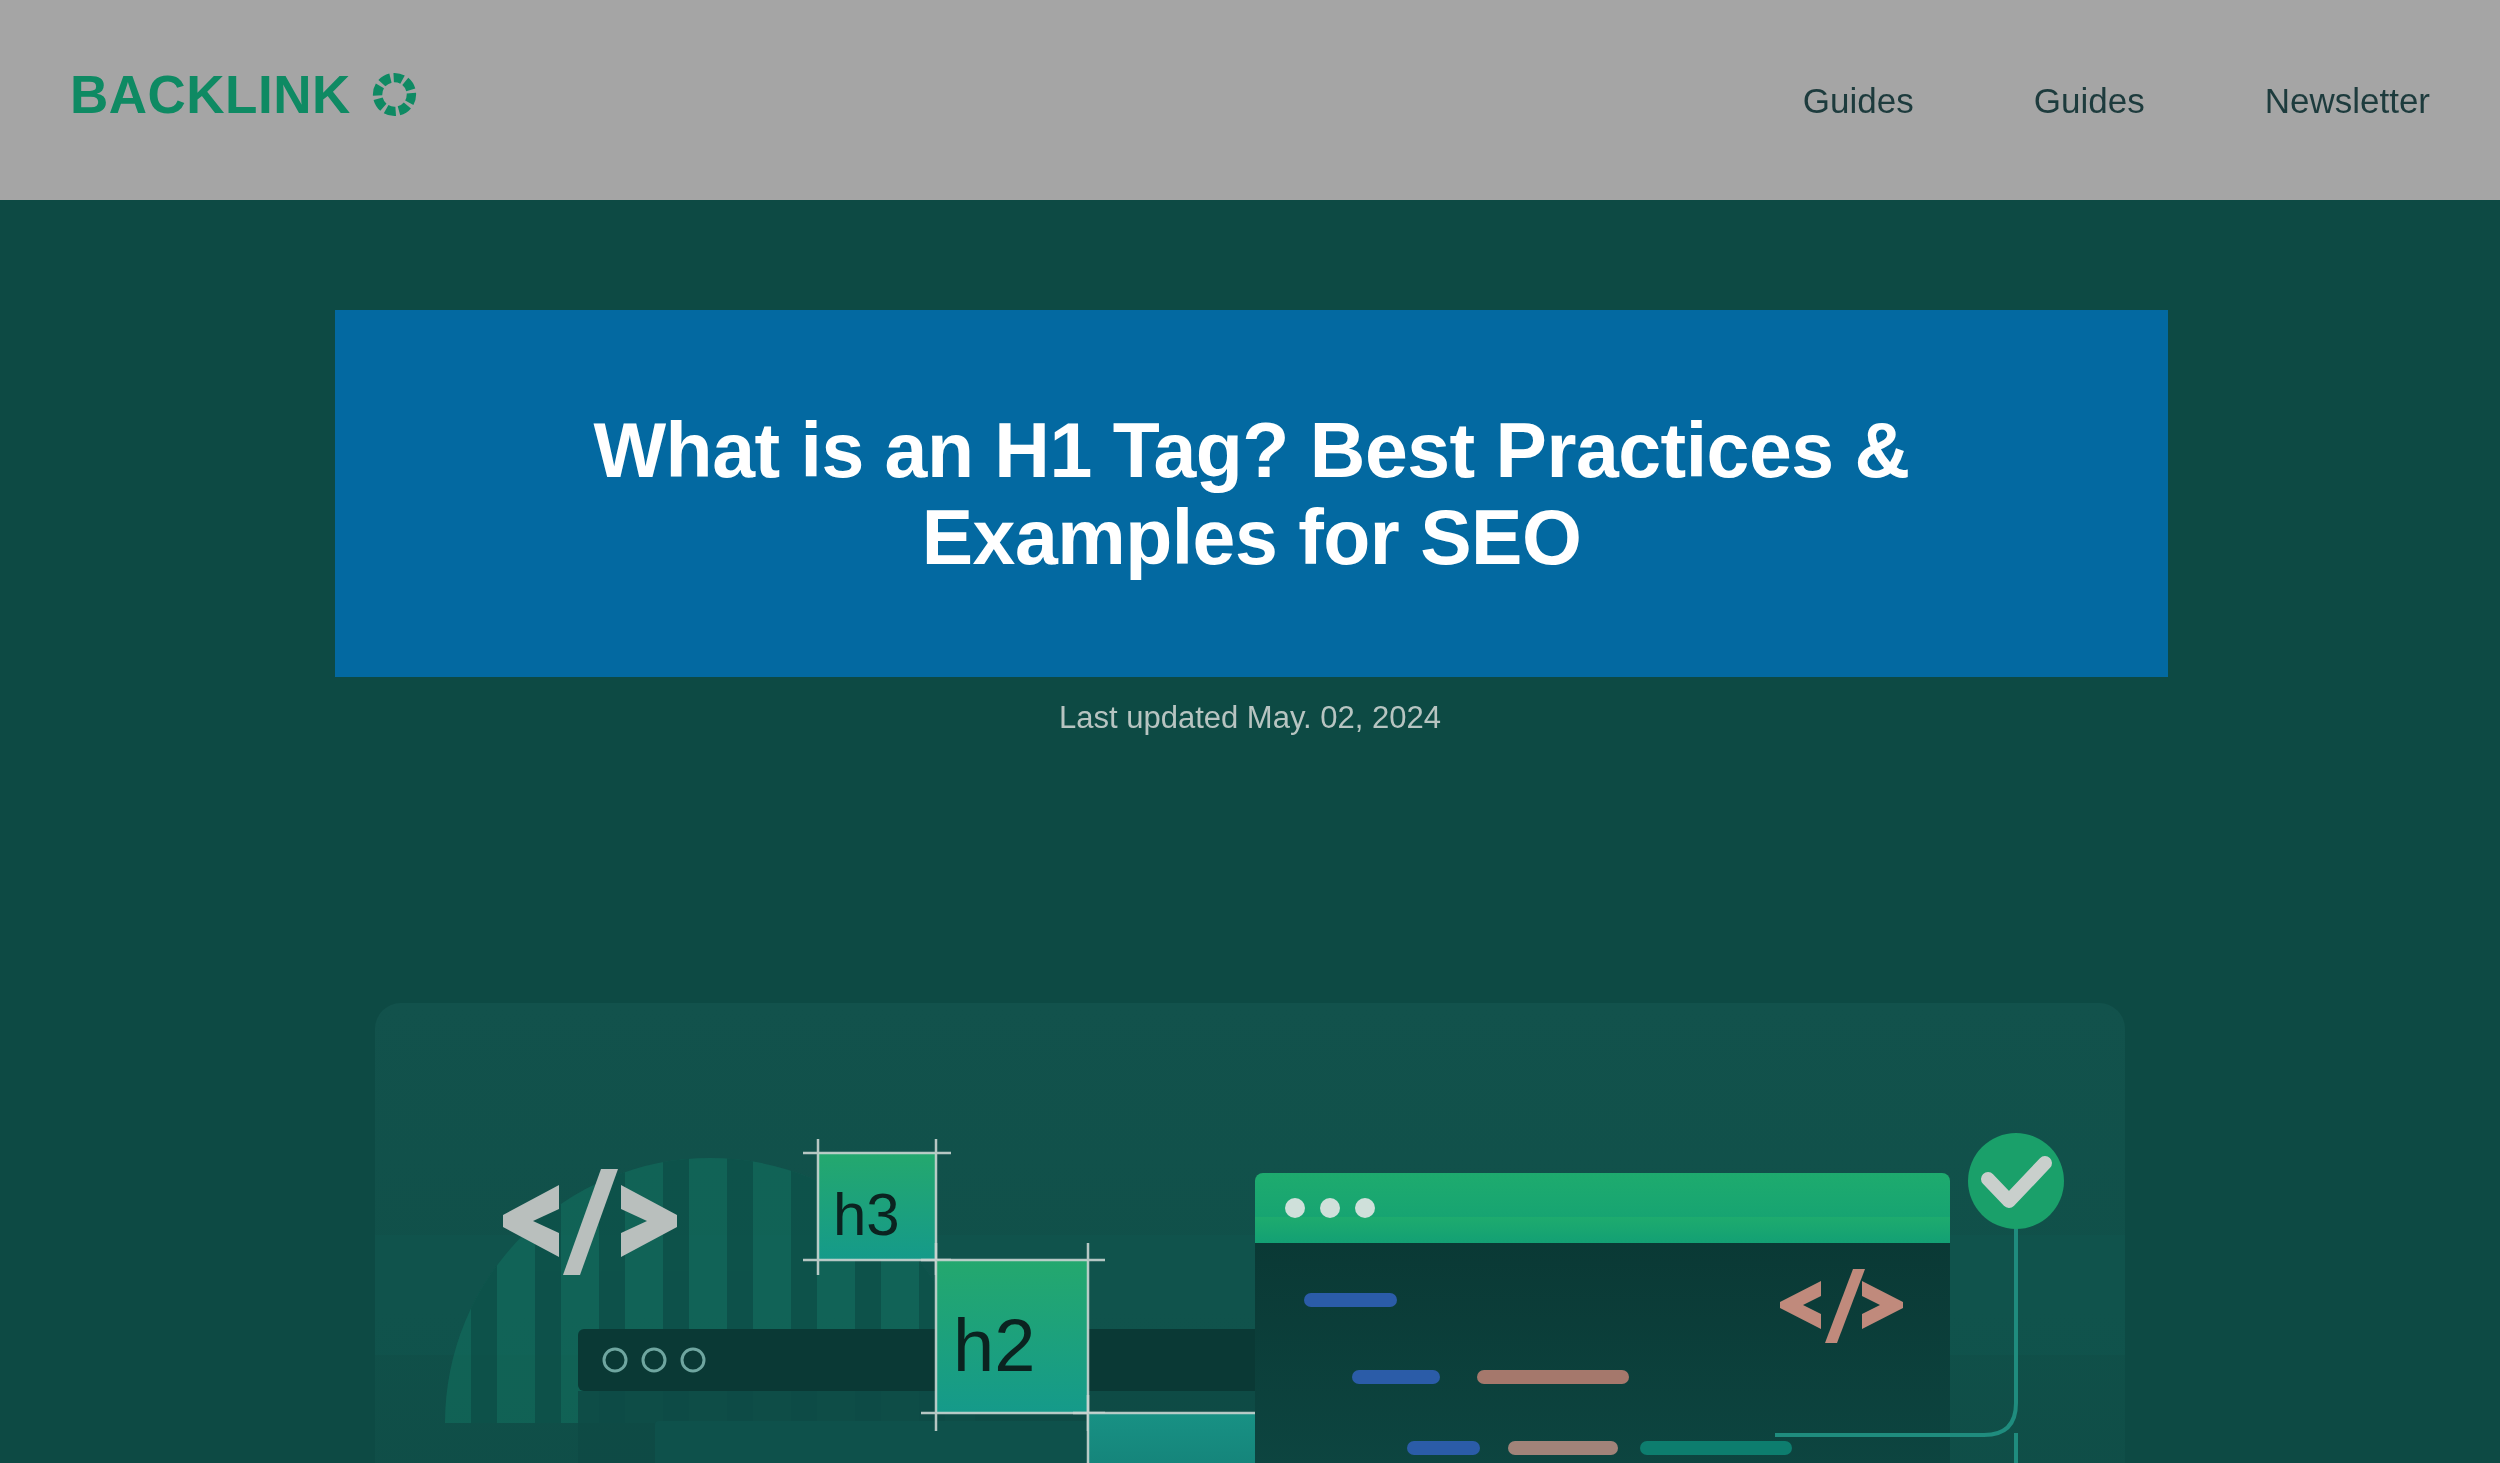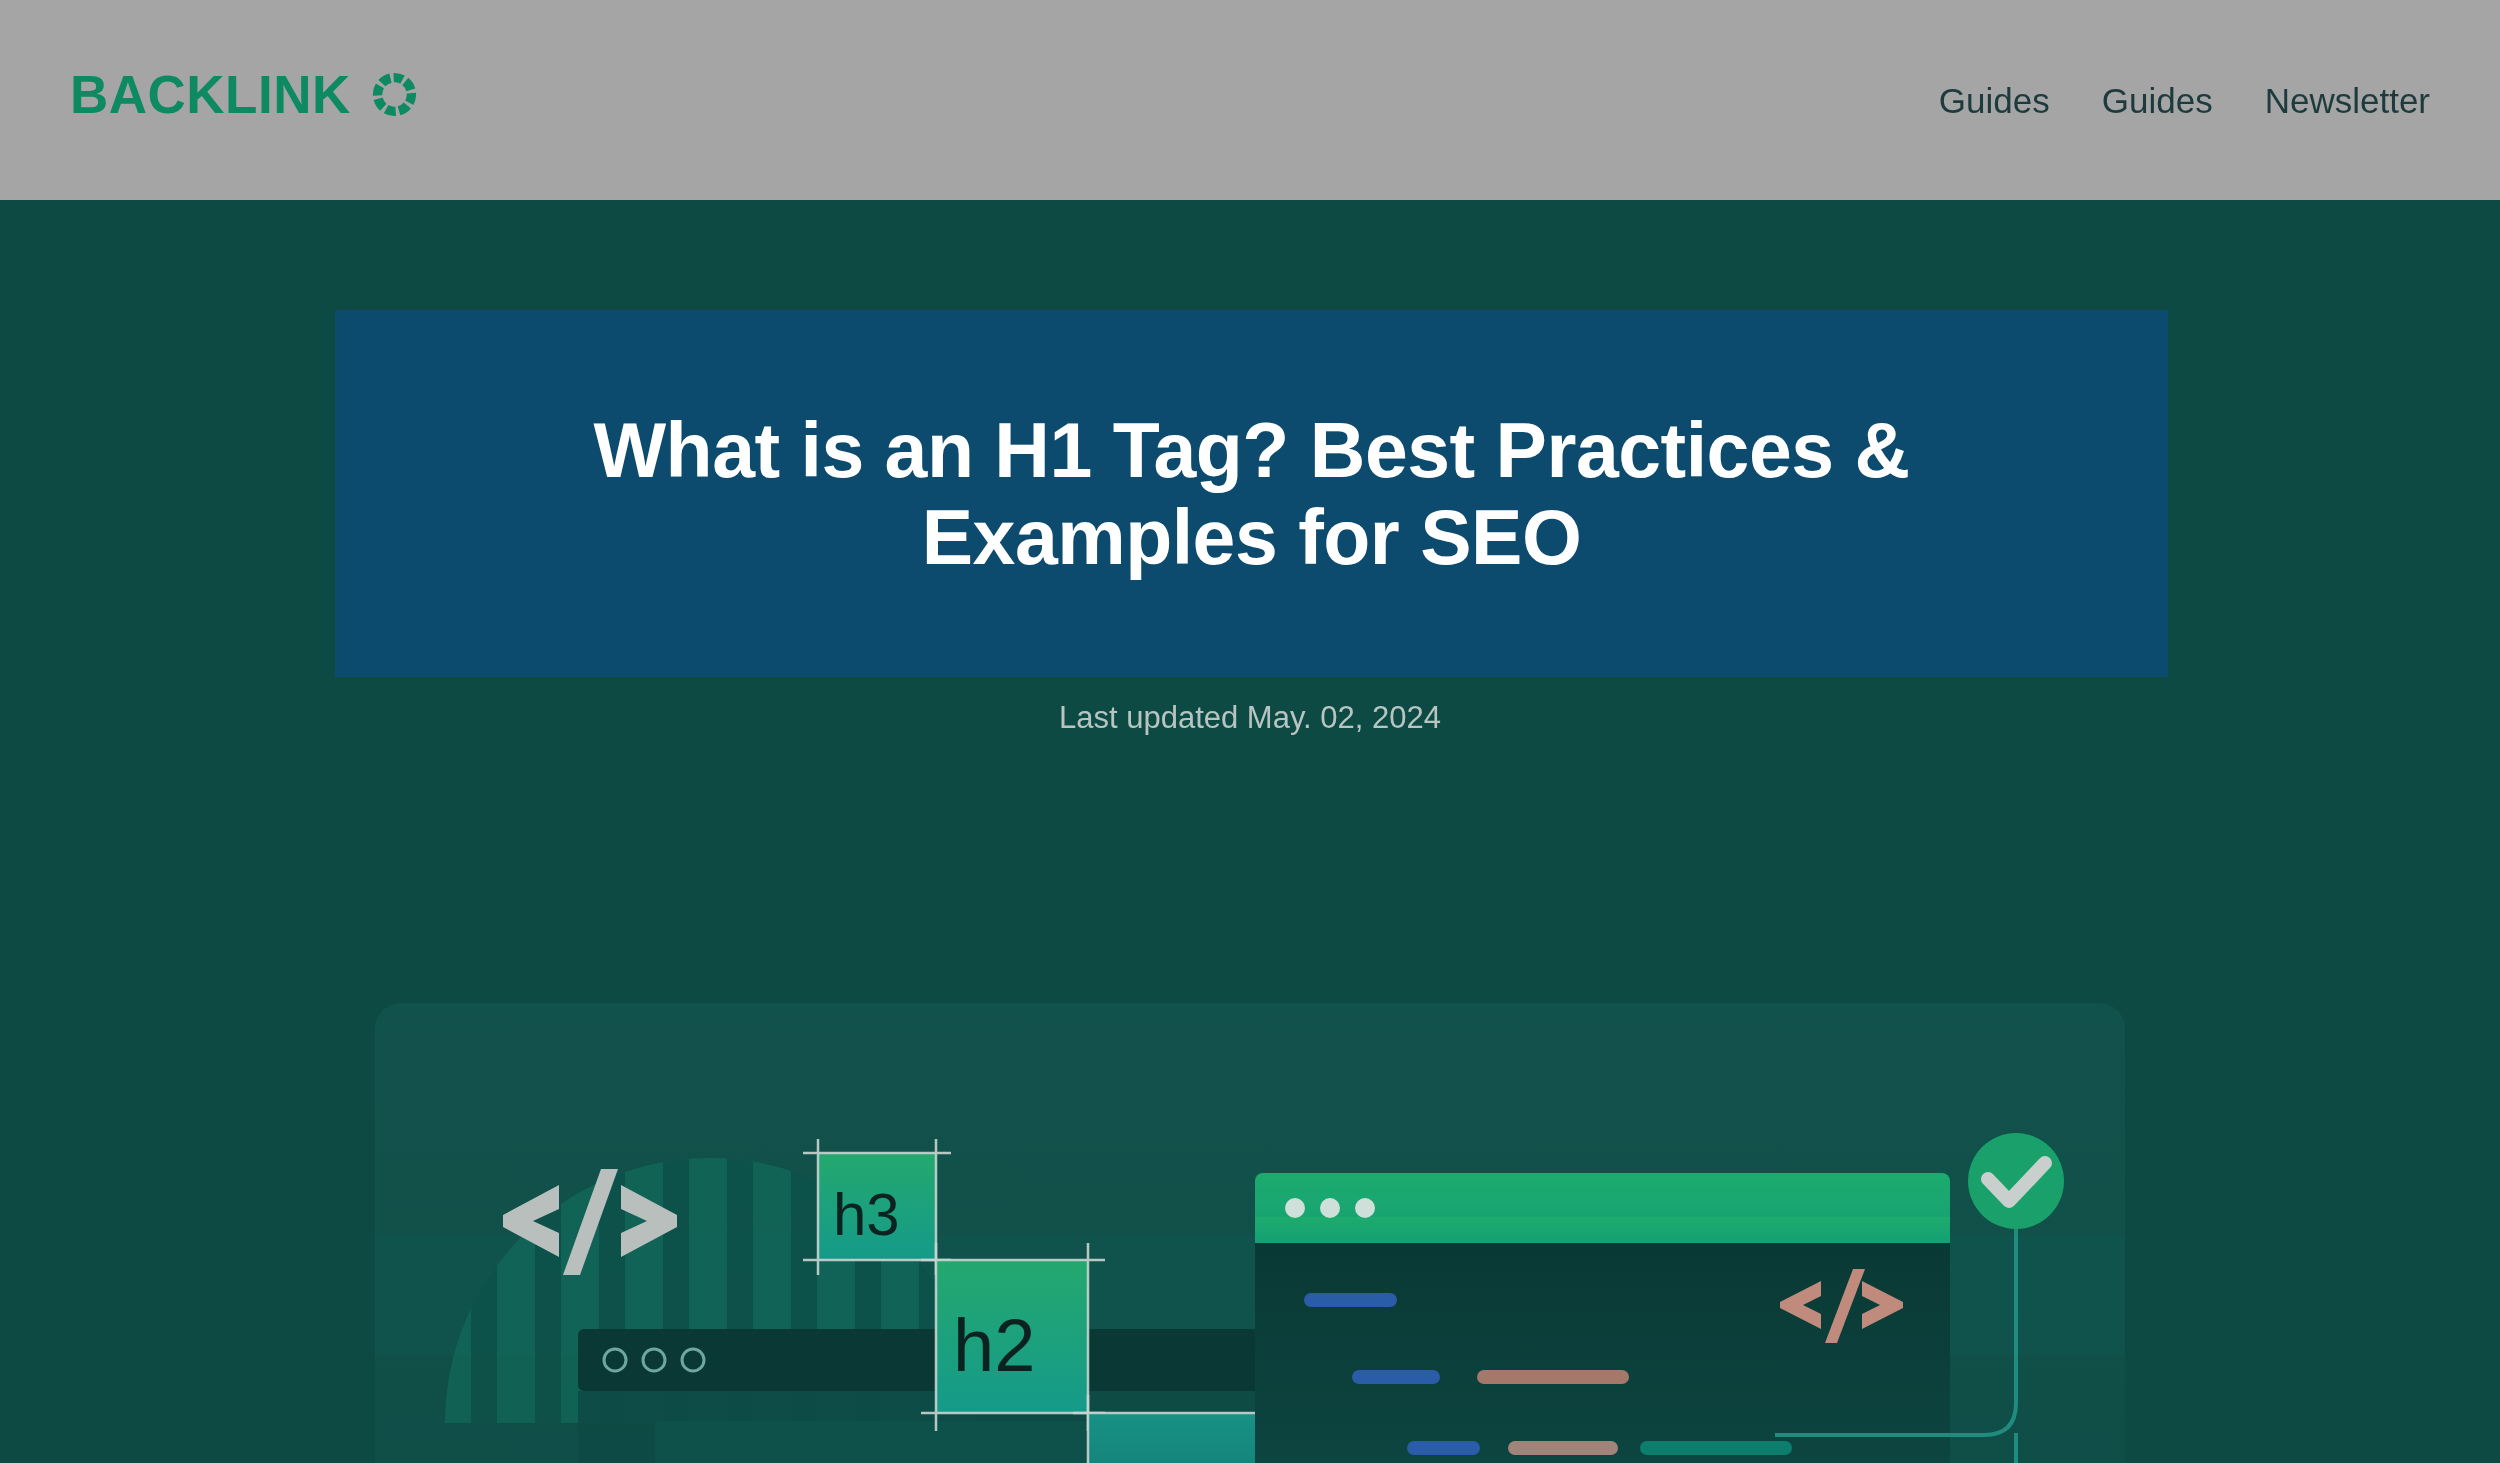--- a/index.html
+++ b/index.html
@@ -47,21 +47,21 @@
     display: block;
   }
 
   .main-nav {
     position: absolute;
     right: 70px;
     top: 0;
     height: 200px;
     display: flex;
     align-items: center;
-    gap: 52px;
+    gap: 120px;
   }
   .nav-link {
     font-size: 35px;
     color: #1d3b3d;
     text-decoration: none;
     line-height: 1;
     white-space: nowrap;
     font-family: "Liberation Sans", sans-serif;
   }
 
@@ -74,21 +74,21 @@
     background: #0d4a44;
     overflow: hidden;
   }
 
   .title-box {
     position: absolute;
     left: 335px;
     top: 110px;
     width: 1833px;
     height: 367px;
-    background: #0c4a6e;
+    background: #0369a1;
     display: flex;
     align-items: center;
     justify-content: center;
     padding: 0 83px;
   }
   .page-title {
     font-size: 77px;
     font-weight: 700;
     color: #ffffff;
     text-align: center;

